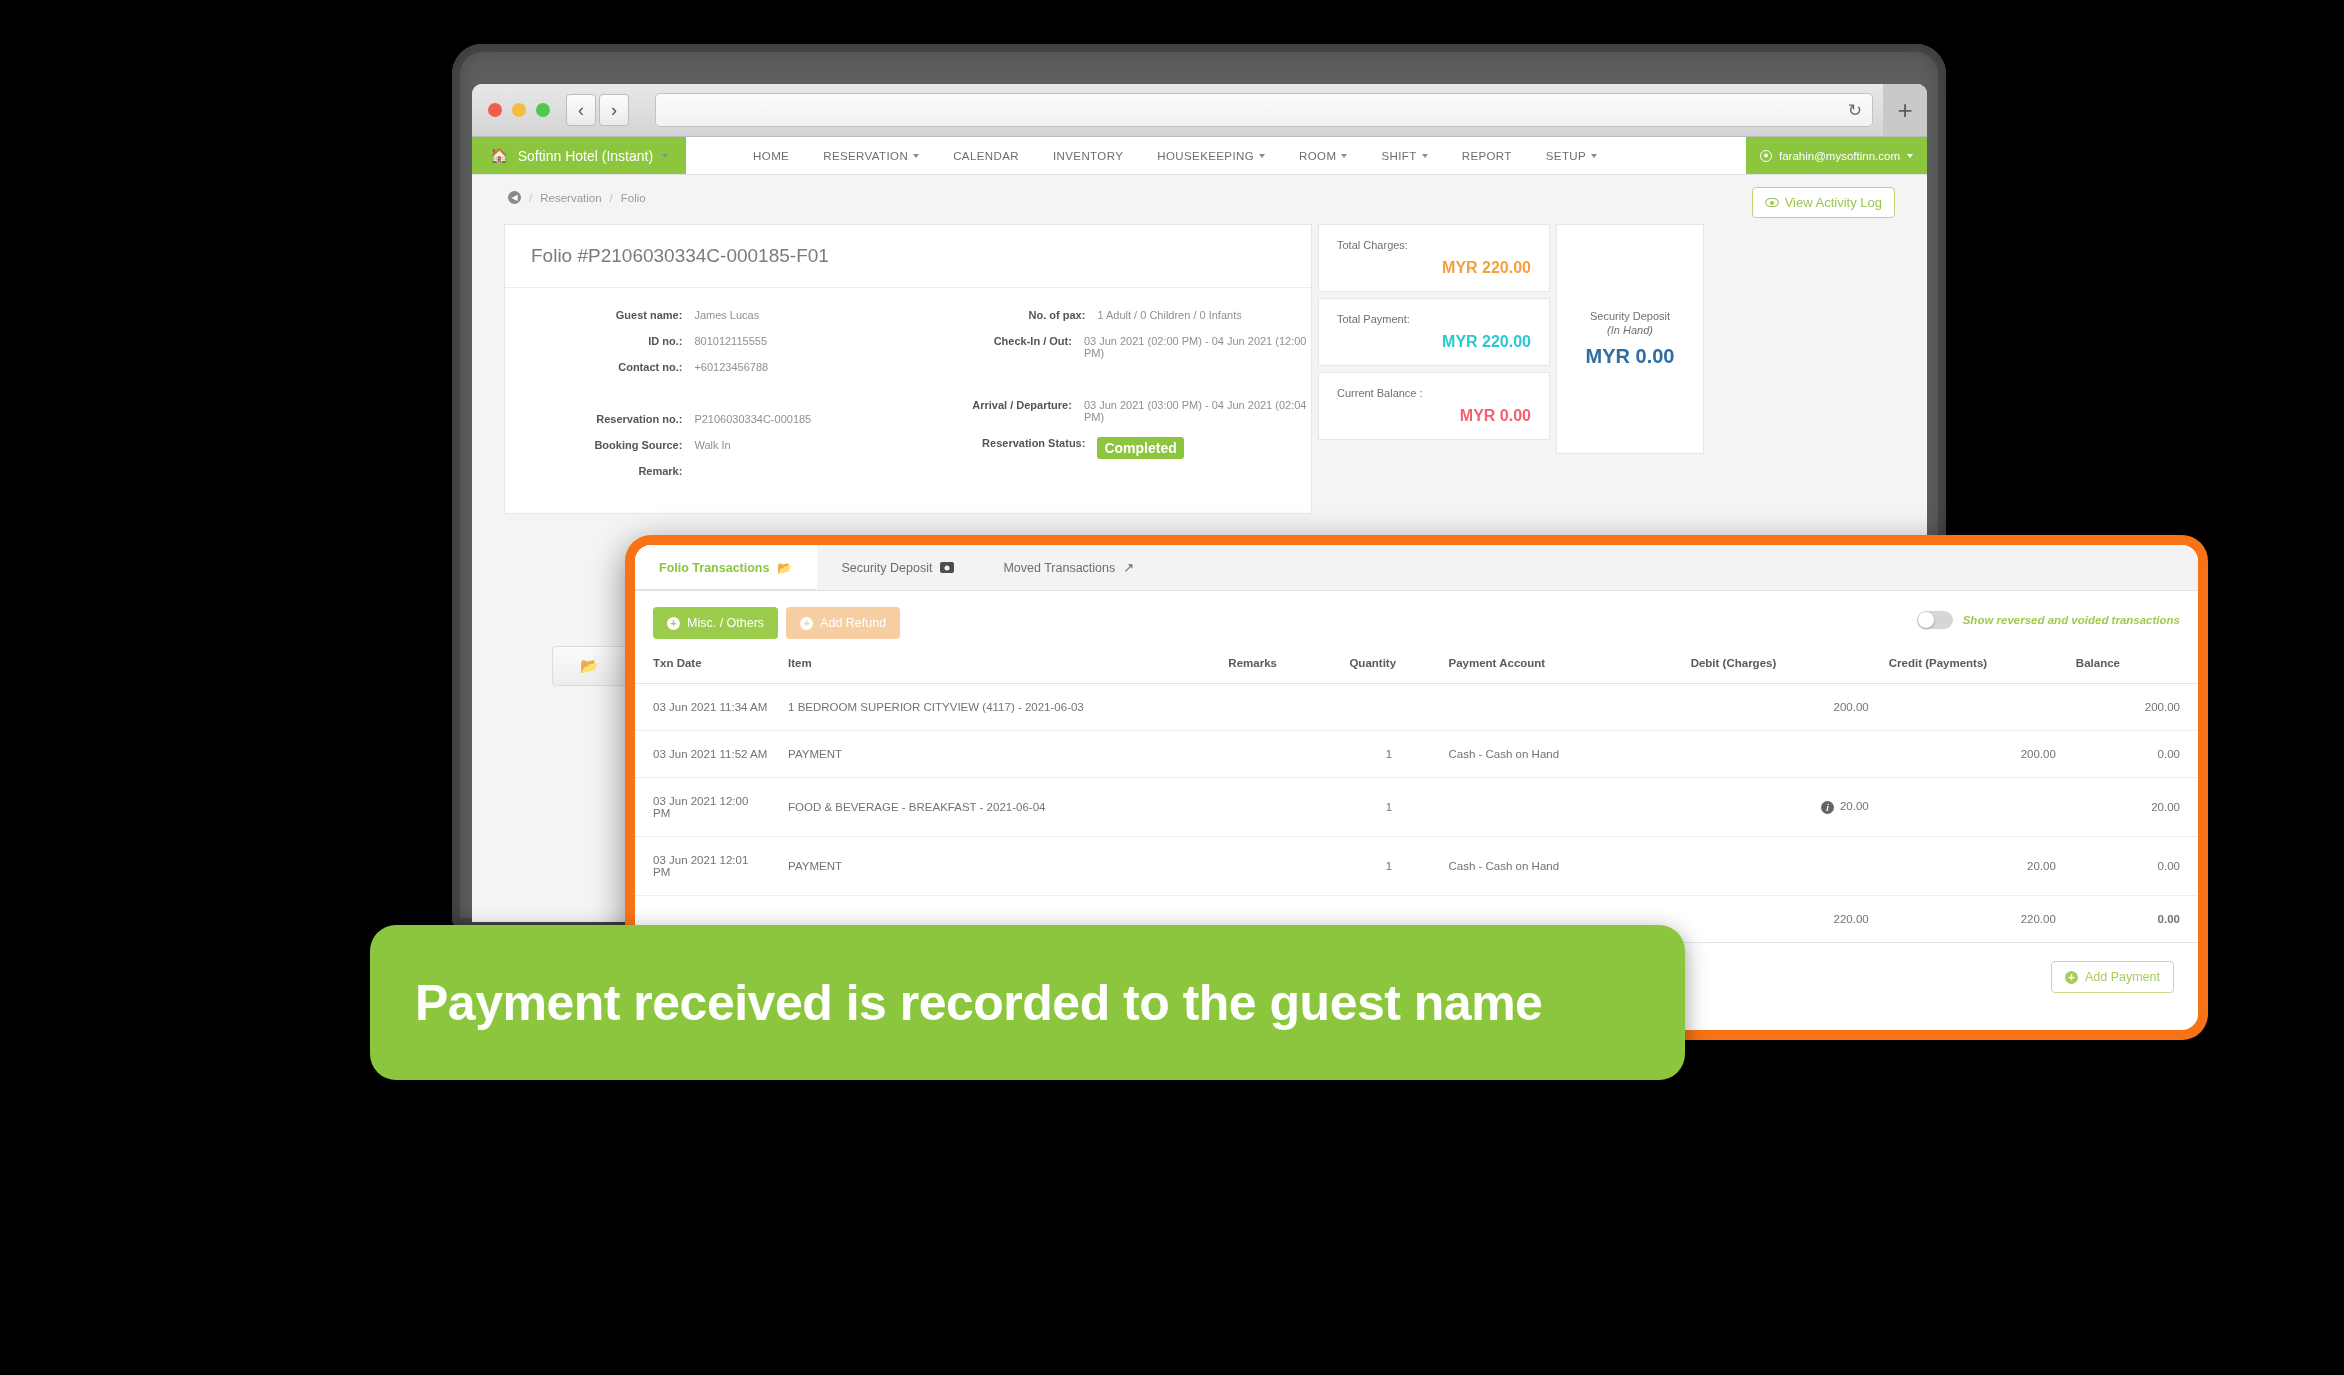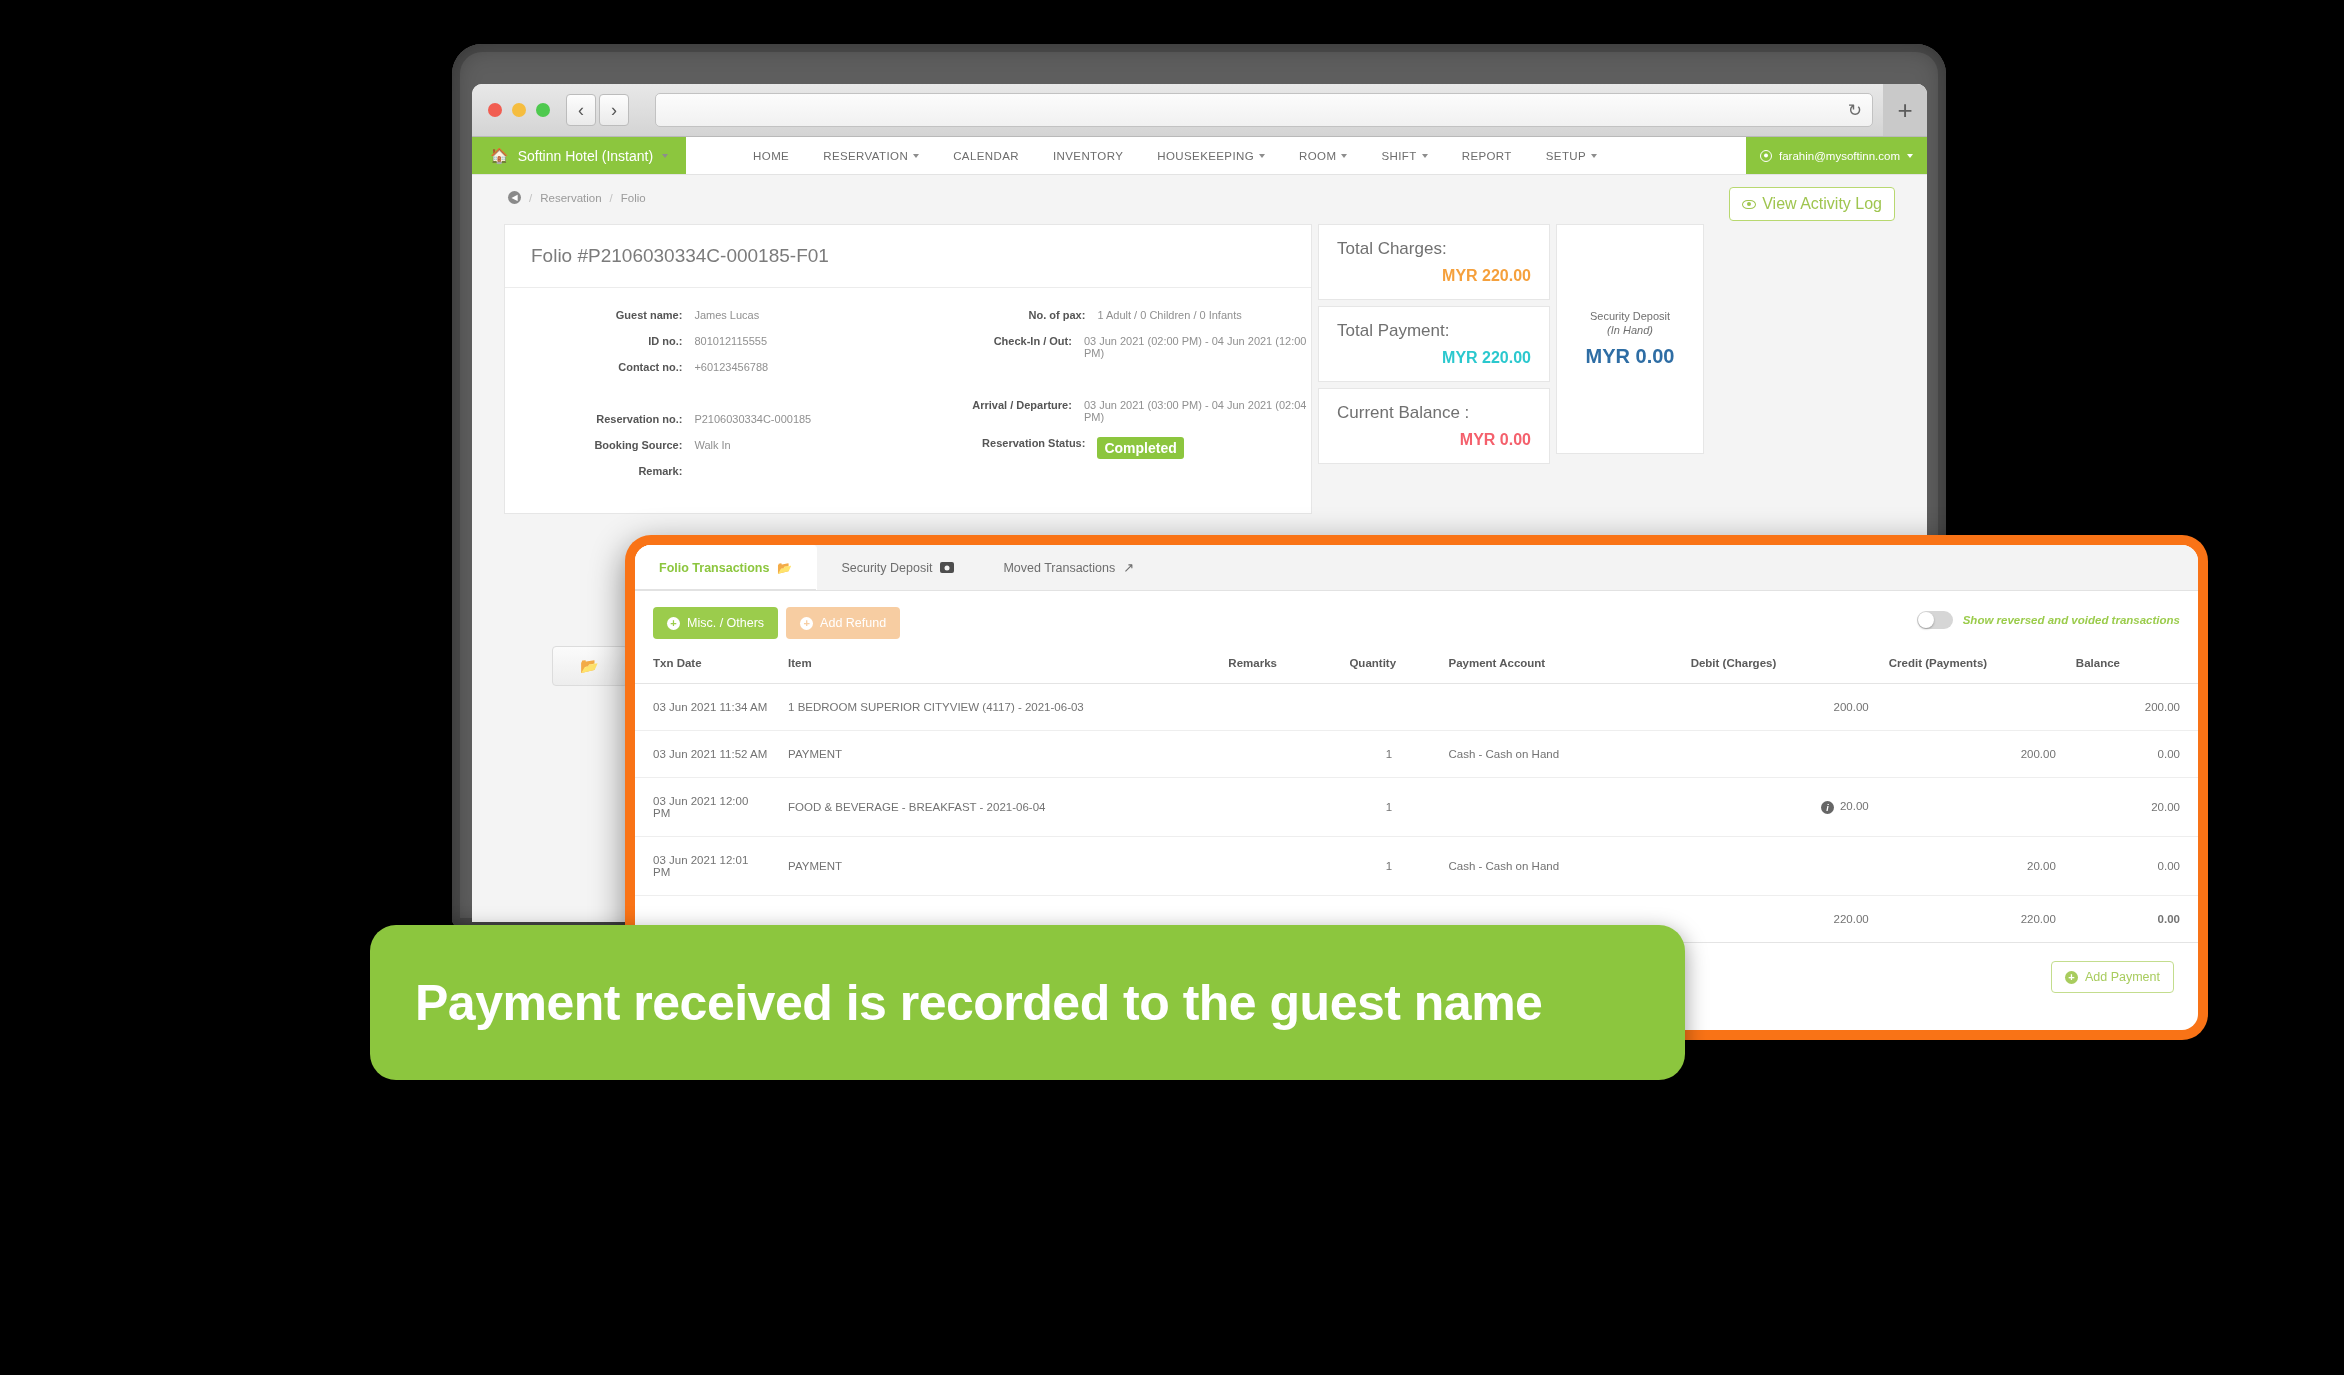--- a/index.html
+++ b/index.html
@@ -119,21 +119,21 @@
     padding: 16px 0 0 36px; font-size:11.5px; color:#9a9a9a;
   }
   .bc-back {
     width:13px;height:13px;border-radius:50%;background:#8a8a8a;color:#fff;
     display:flex;align-items:center;justify-content:center;font-size:8px;
   }
   .bc-sep{color:#c0c0c0;}
   .activity-btn{
     position:absolute; right:32px; top:12px;
     border:1px solid #b8d870; color:#9fc54f; background:#fff;
-    border-radius:4px; font-size:16px; padding:7px 12px;
+    border-radius:4px; font-size:13px; padding:7px 12px;
     display:flex; align-items:center; gap:6px; white-space:nowrap;
   }
   .eye {
     width:14px;height:9px;border:1.3px solid currentColor;border-radius:50% 50% 50% 50%/60% 60% 60% 60%;
     display:inline-block;position:relative;
   }
   .eye::after{content:"";position:absolute;left:50%;top:50%;transform:translate(-50%,-50%);width:4px;height:4px;border-radius:50%;background:currentColor;}
 
   
   .content-row{ display:flex; gap:0; padding: 20px 32px 0 32px; align-items:flex-start;}
@@ -157,21 +157,21 @@
     display:inline-block; background:#8cc63e; color:#fff;
     font-size:14px; font-weight:bold; padding:3px 7px; border-radius:3px;
   }
 
   
   .summary-col{ width:232px; margin-left:6px; }
   .sum-card{
     background:#fff; border:1px solid #e6e6e6;
     padding: 14px 18px 14px 18px; margin-bottom:6px;
   }
-  .sum-label{ font-size:17px; color:#707070; margin-bottom:8px; }
+  .sum-label{ font-size:11px; color:#707070; margin-bottom:8px; }
   .sum-value{ font-size:16px; font-weight:bold; text-align:right; }
   .deposit-card{
     width:148px; margin-left:6px;
     background:#fff; border:1px solid #e6e6e6;
     min-height:230px; display:flex; flex-direction:column;
     align-items:center; justify-content:center; gap:8px;
   }
   .dep-title{ font-size:11px; color:#707070; text-align:center; line-height:1.25;}
   .dep-title i{ font-style:italic; }
   .dep-value{ font-size:20px; font-weight:bold; color:#2e6da4; }

